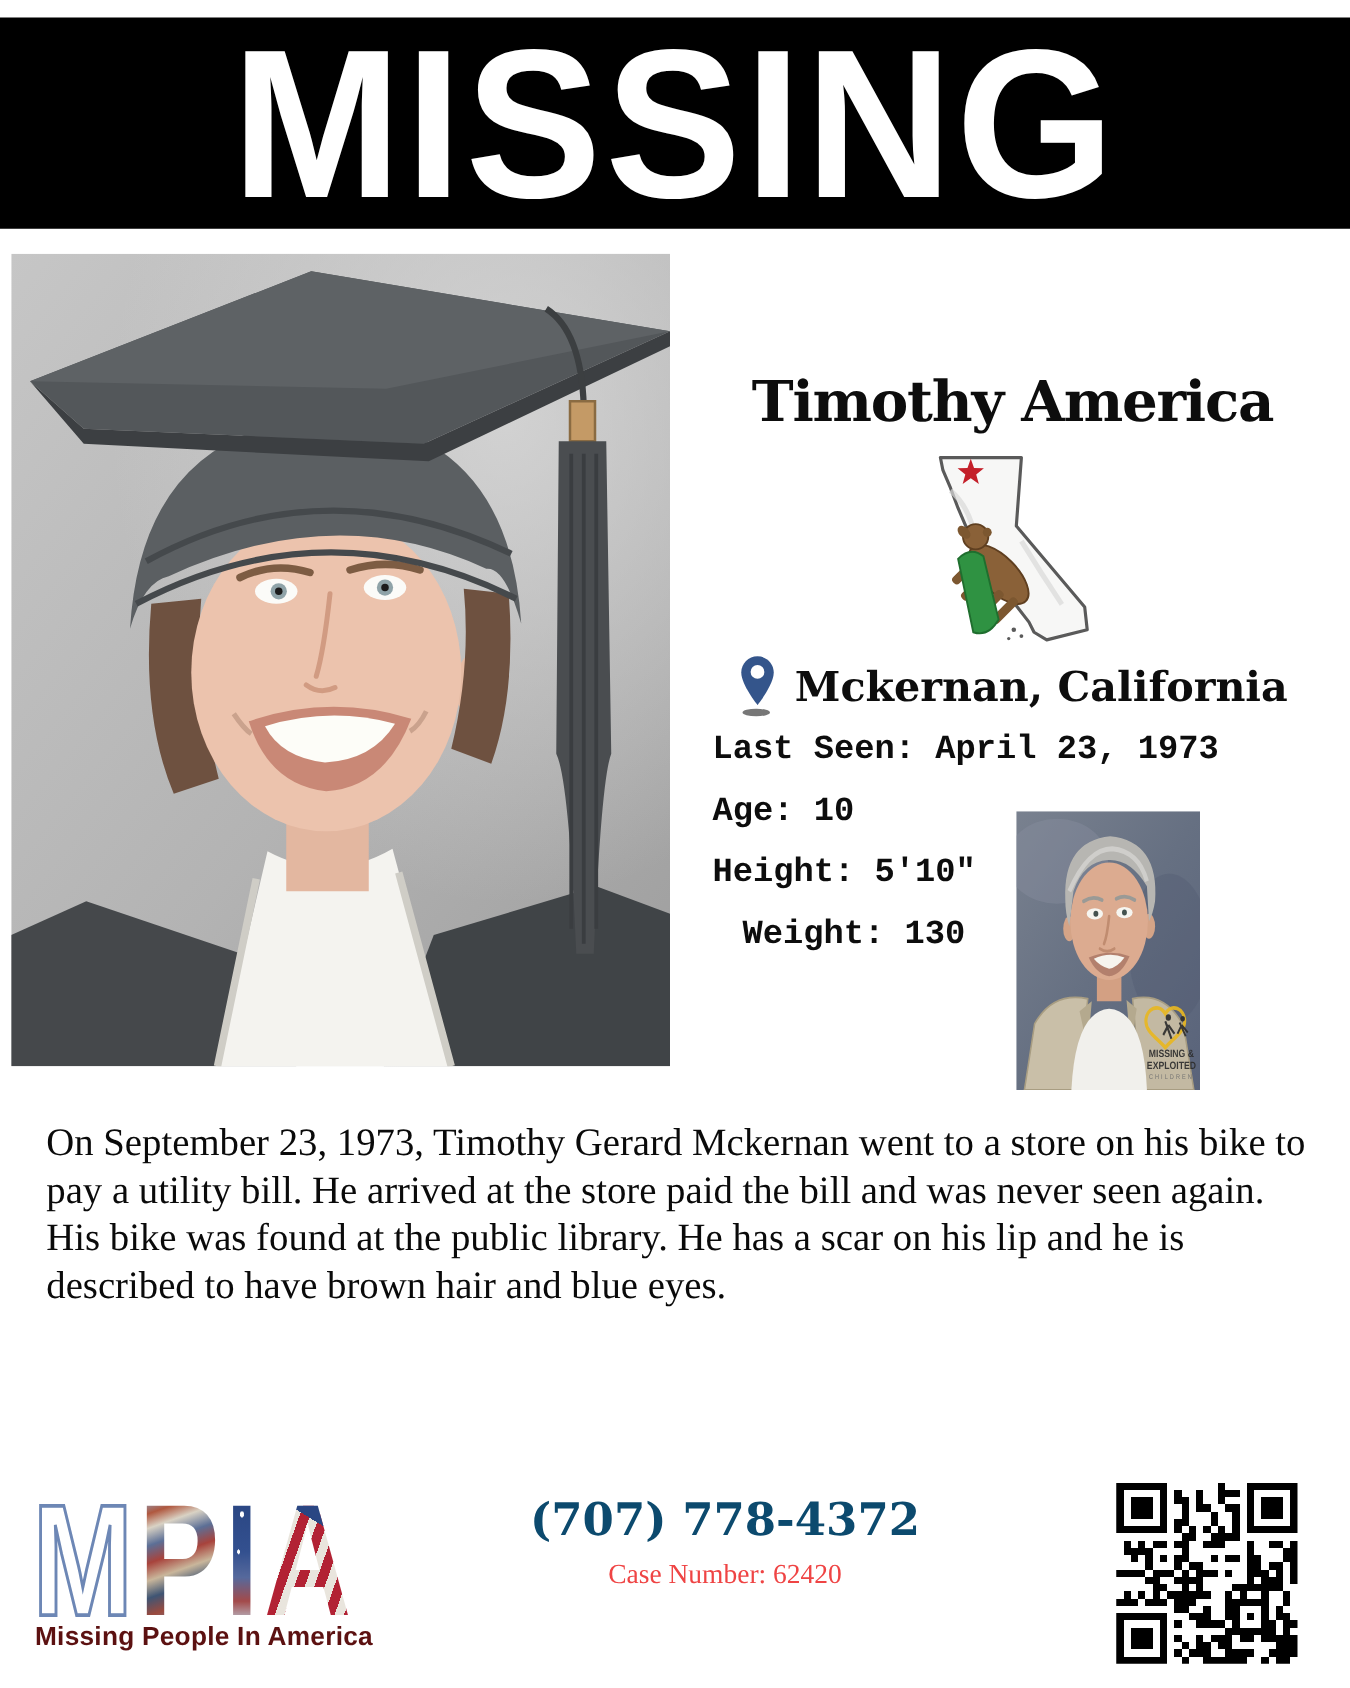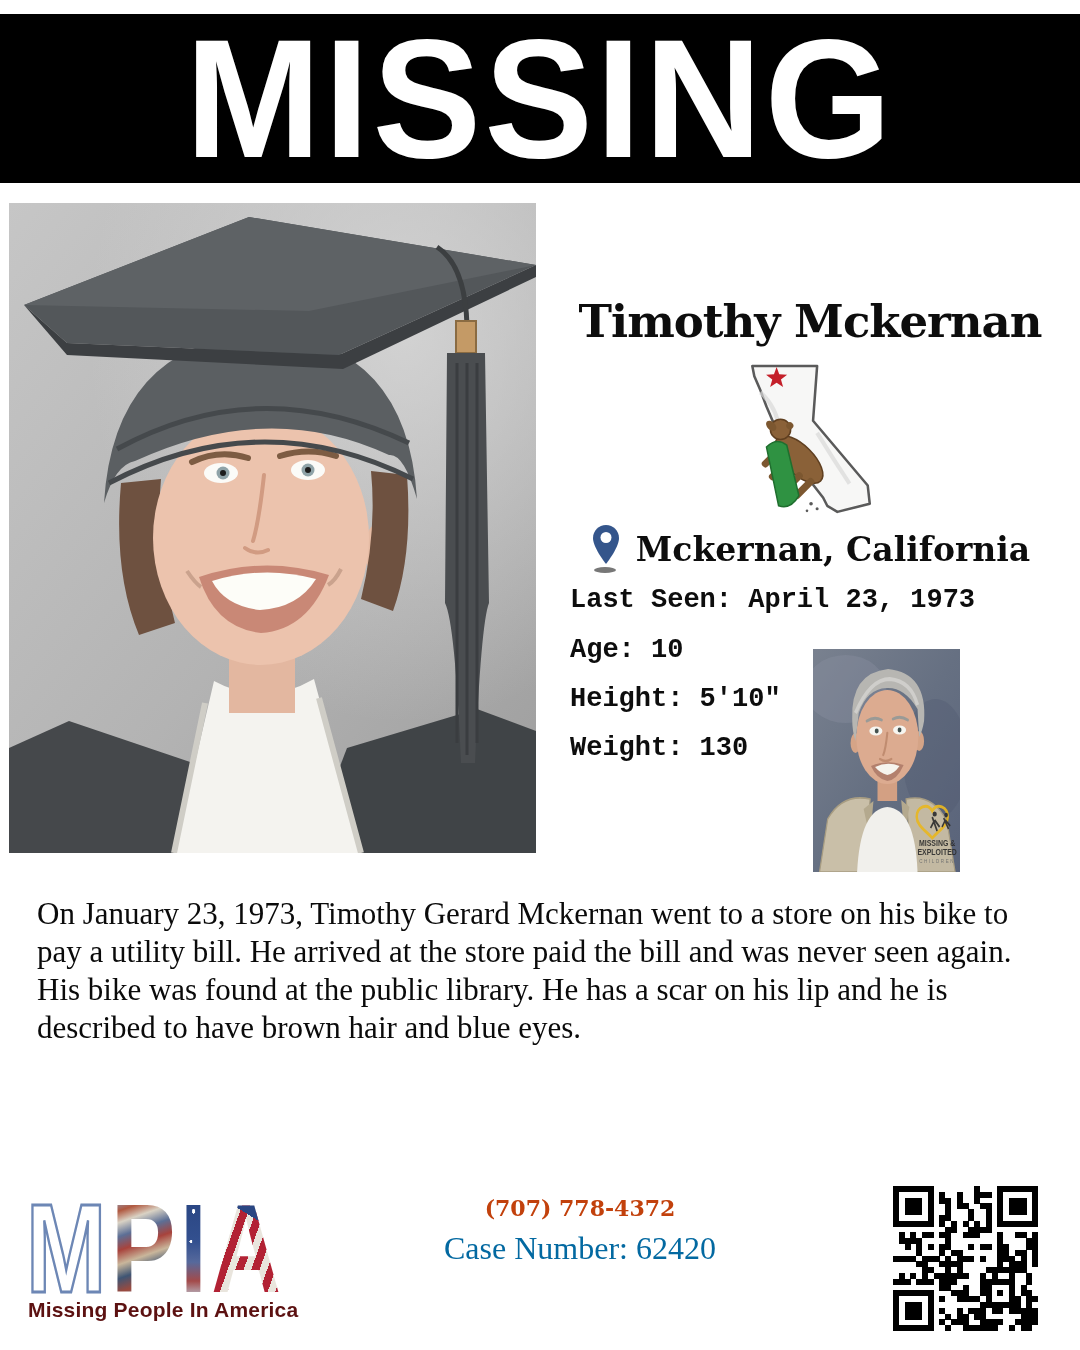--- a/index.html
+++ b/index.html
@@ -27,21 +27,21 @@
                   display:flex; align-items:center; justify-content:center; gap:14px; }
   .pin-wrap { width:32px; height:52px; position:relative; flex:0 0 auto; }
   .location-text { font-family:"DejaVu Serif", serif; font-weight:bold; font-size:33px;
                    color:#0d0d0d; white-space:nowrap; }
 
   .detail { position:absolute; left:570px; font-family:Liberation Mono, monospace; font-weight:bold;
             font-size:27px; color:#0d0d0d; white-space:nowrap; }
   .d-last  { top:585px; }
   .d-age   { top:635px; }
   .d-height{ top:684px; }
-  .d-weight{ top:733px; }
+  .d-weight{ top:733px;margin-left:24px; }
 
   .age-photo { position:absolute; left:780px; top:649px; width:180px; height:223px;padding-left:33px; }
   .age-photo svg { width:100%; height:100%; display:block; }
 
   
   .description { position:absolute; left:37px; top:895px; width:1012px;
                  font-family:"Liberation Serif", serif; font-size:31px; line-height:38px;
                  color:#0a0a0a; }
 
   
@@ -63,23 +63,23 @@
   .mpia-a { background:
       linear-gradient(205deg, #2a4683 0 24%, rgba(0,0,0,0) 24%),
       repeating-linear-gradient(115deg, #b22234 0 10px, #e9e5dd 10px 19px);
       -webkit-background-clip:text; background-clip:text; color:transparent; }
   .mpia-tagline { position:absolute; left:2px; top:96px; width:260px;
                   font-family:"Liberation Sans", sans-serif; font-weight:bold; font-size:21px;
                   color:#5c1111; white-space:nowrap; letter-spacing:0.2px; }
 
   .footer-center { position:absolute; left:280px; top:1186px; width:600px; text-align:center; }
   .department { font-family:"DejaVu Serif", serif; font-weight:bold; font-size:33px; color:#0d0d0d; }
-  .phone      { font-family:"DejaVu Serif", serif; font-weight:bold; font-size:22px; color:#c2410c;
+  .phone      { font-family:"DejaVu Serif", serif; font-weight:bold; font-size:36px; color:#0c4a6e;
                 margin-top:9px; }
-  .case-number{ font-family:"Liberation Serif", serif; font-size:32px; color:#0369a1; margin-top:9px; }
+  .case-number{ font-family:"Liberation Serif", serif; font-size:22px; color:#ef4444; margin-top:9px; }
 
   .qr { position:absolute; left:893px; top:1186px; width:145px; height:145px; }
   .qr svg { width:100%; height:100%; }
   .qr rect { fill:#000; }
 </style>
 </head>
 <body>
 
 <div class="poster">
 
@@ -142,21 +142,21 @@
       <polygon points="15,102 240,14 527,62 300,108" fill="#5e6265"></polygon>
       <polygon points="330,152 527,62 527,74 334,166 58,152 15,102 58,140" fill="#3c3f42"></polygon>
 
       <path d="M428,44 Q456,62 458,122" stroke="#3c3f41" stroke-width="5" fill="none"></path>
       <rect x="447" y="118" width="20" height="32" fill="#c49a66" stroke="#8a6b42" stroke-width="2"></rect>
       <path d="M438,150 L476,150 L480,400 Q472,420 466,560 L452,560 Q446,420 436,400 Z" fill="#4a4d50"></path>
       <path d="M448,160 L448,540 M458,160 L458,552 M468,160 L468,540" stroke="#3a3d40" stroke-width="3" fill="none"></path>
     </svg>
   </div>
 
-  <div class="person-name">Timothy Mckernan</div>
+  <div class="person-name">Timothy America</div>
 
   <div class="ca-map">
     <svg viewBox="0 0 142 158">
       <path d="M16,4 L80,4 L76,58 L130,122 L132,140 L100,148 L90,142 L86,134 L72,116 L62,102 L56,88 L48,74 L36,58 L30,44 L24,28 L18,14 Z" fill="#f7f7f6" stroke="#5a5a5a" stroke-width="2.5" stroke-linejoin="round"></path>
       <path d="M24,30 Q40,44 44,70 M80,70 Q96,96 112,120" stroke="#d9d9d9" stroke-width="4" fill="none" opacity="0.7"></path>
       <polygon points="40,5 42.6,12.2 50.4,12.5 44.3,17.3 46.4,24.8 40,20.4 33.6,24.8 35.7,17.3 29.6,12.5 37.4,12.2" fill="#c4202a"></polygon>
 
       <g transform="translate(58,92) rotate(45)">
         <ellipse cx="6" cy="0" rx="30" ry="14" fill="#8a6138" stroke="#5f3f20" stroke-width="1.5"></ellipse>
         <circle cx="-28" cy="-8" r="10" fill="#8a6138" stroke="#5f3f20" stroke-width="1.5"></circle>
@@ -233,21 +233,21 @@
         <path d="M146,168 L152,182 M149,171 L144,179 M149,171 L155,178" stroke="#2e2e2e" stroke-width="2"></path>
         <circle cx="163" cy="166" r="2.2" fill="#2e2e2e"></circle>
         <path d="M160,169 L166,180 M162,171 L158,178 M162,171 L168,177" stroke="#2e2e2e" stroke-width="1.8"></path>
         <text x="152" y="197" text-anchor="middle" font-family="Liberation Sans, sans-serif" font-size="8.5" font-weight="bold" fill="#2e2e2e">MISSING &amp;</text>
         <text x="152" y="206" text-anchor="middle" font-family="Liberation Sans, sans-serif" font-size="8.5" font-weight="bold" fill="#2e2e2e">EXPLOITED</text>
         <text x="152" y="214" text-anchor="middle" font-family="Liberation Sans, sans-serif" font-size="5.5" letter-spacing="2" fill="#6f6f6f">CHILDREN</text>
       </g>
     </svg>
   </div>
 
-  <p class="description">On January 23, 1973, Timothy Gerard Mckernan went to a store on his bike to pay a utility bill. He arrived at the store paid the bill and was never seen again. His bike was found at the public library. He has a scar on his lip and he is described to have brown hair and blue eyes.</p>
+  <p class="description">On September 23, 1973, Timothy Gerard Mckernan went to a store on his bike to pay a utility bill. He arrived at the store paid the bill and was never seen again. His bike was found at the public library. He has a scar on his lip and he is described to have brown hair and blue eyes.</p>
 
   <div class="mpia-logo">
     <div class="mpia-letters">
       <span class="mpia-m">M</span>
       <span class="mpia-p">P</span>
       <span class="mpia-i">I</span>
       <span class="mpia-a">A</span>
     </div>
     <div class="mpia-tagline">Missing People In America</div>
   </div>

